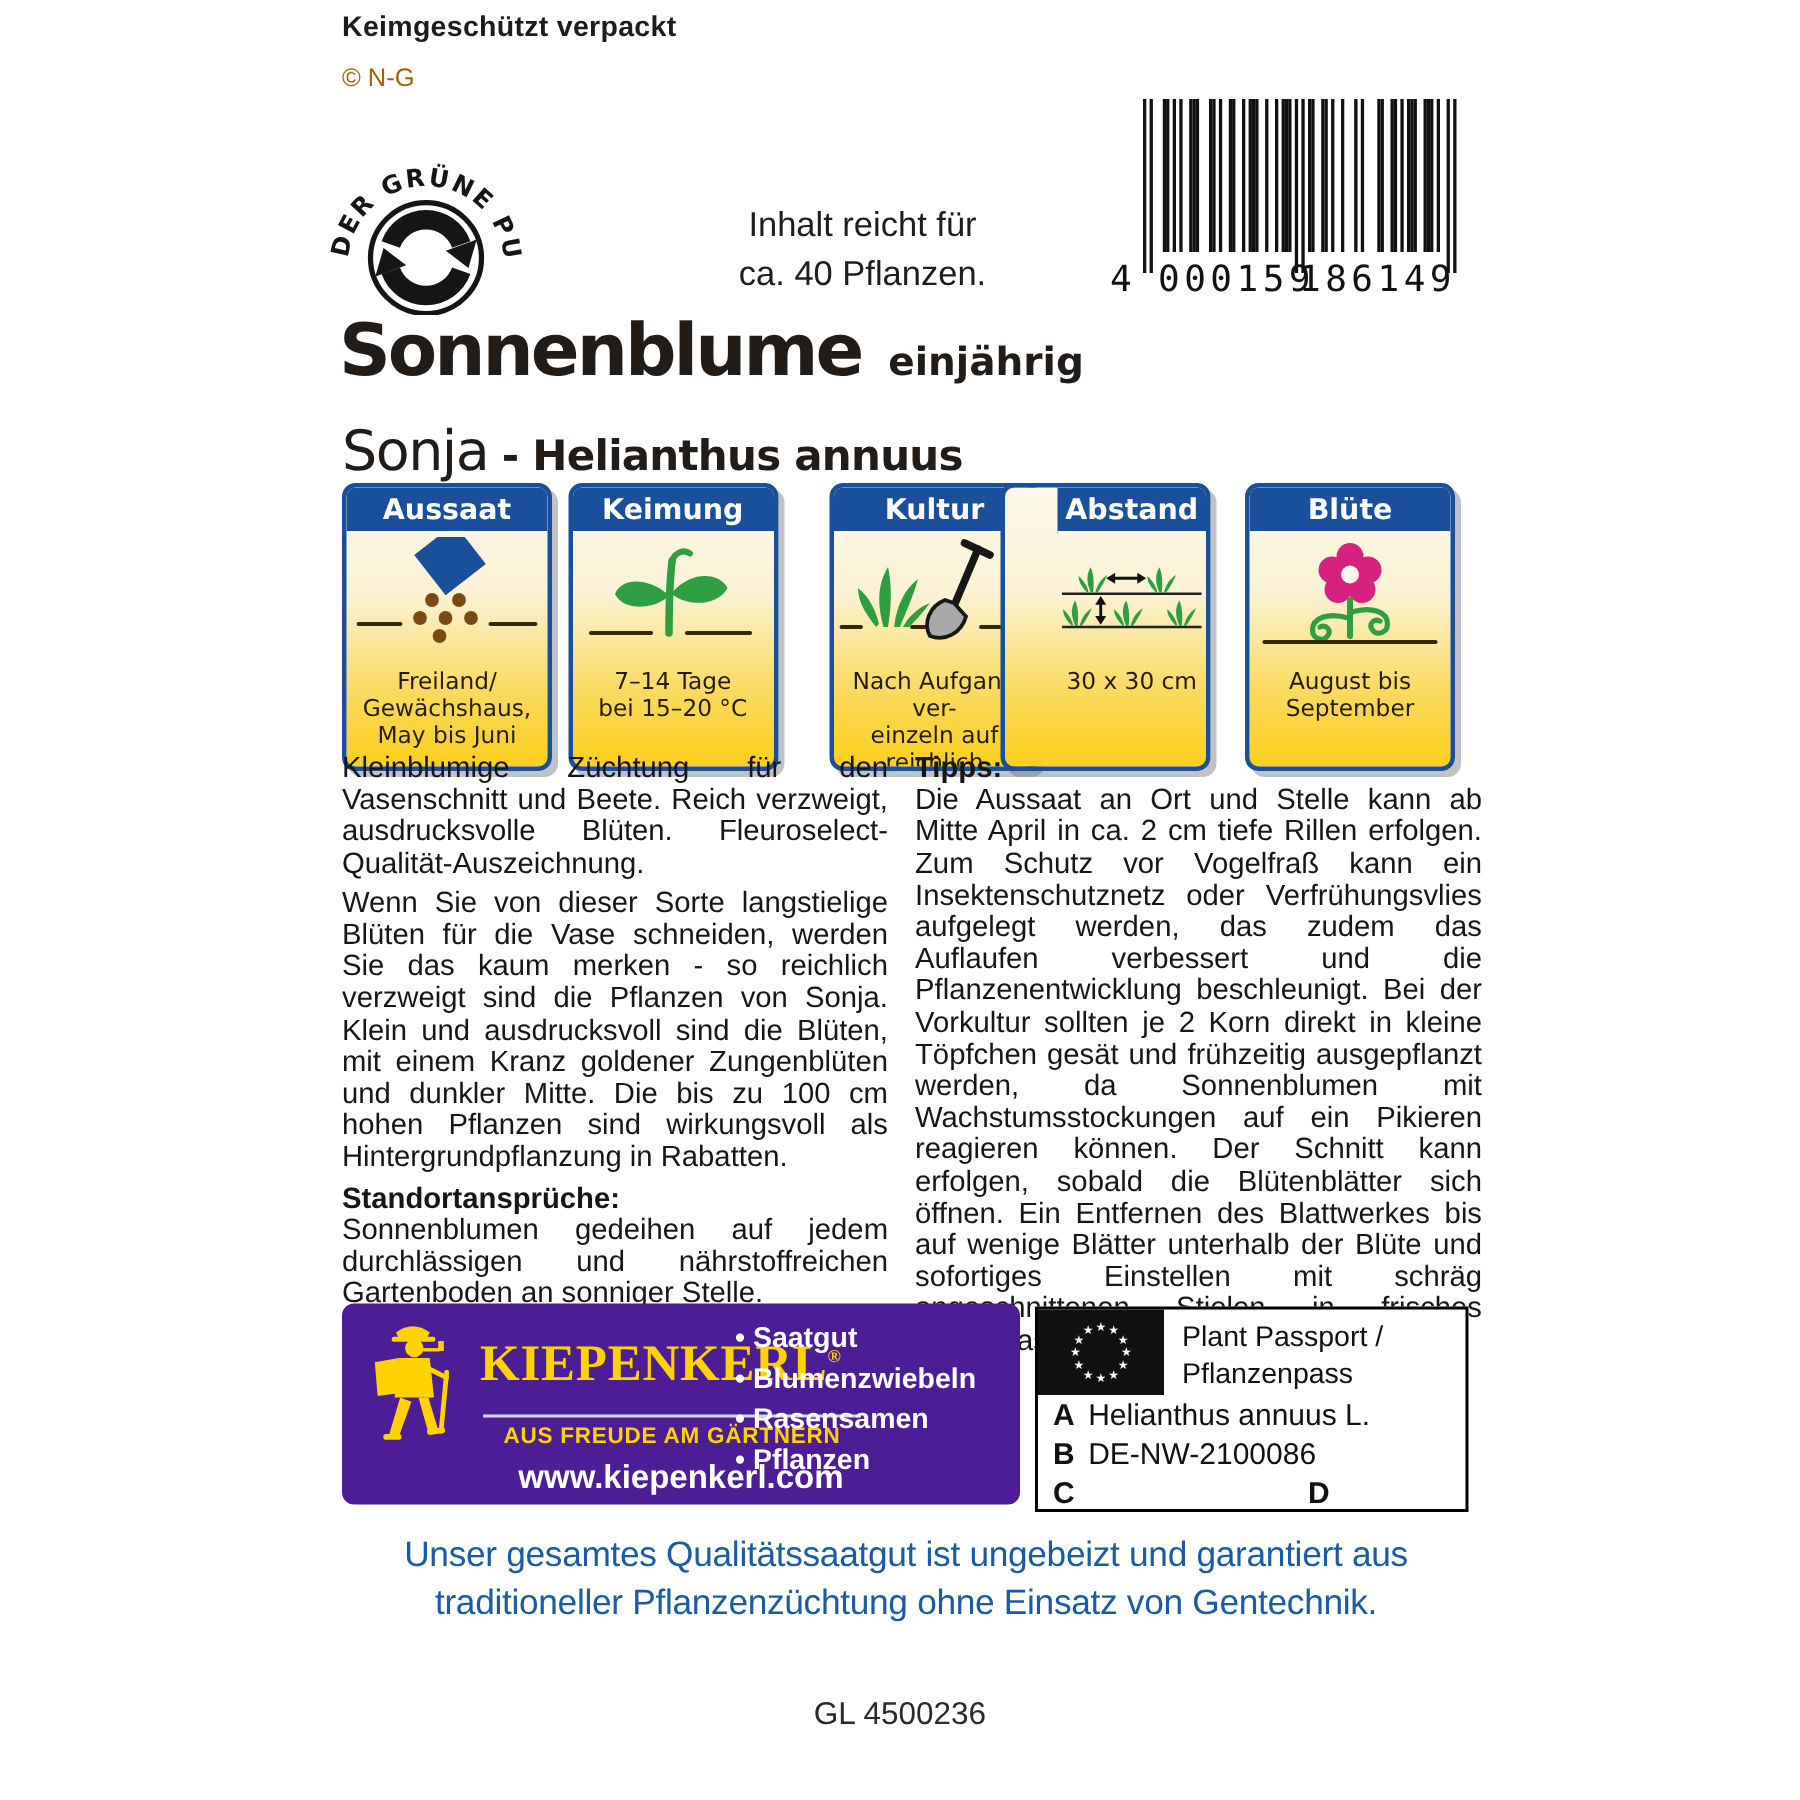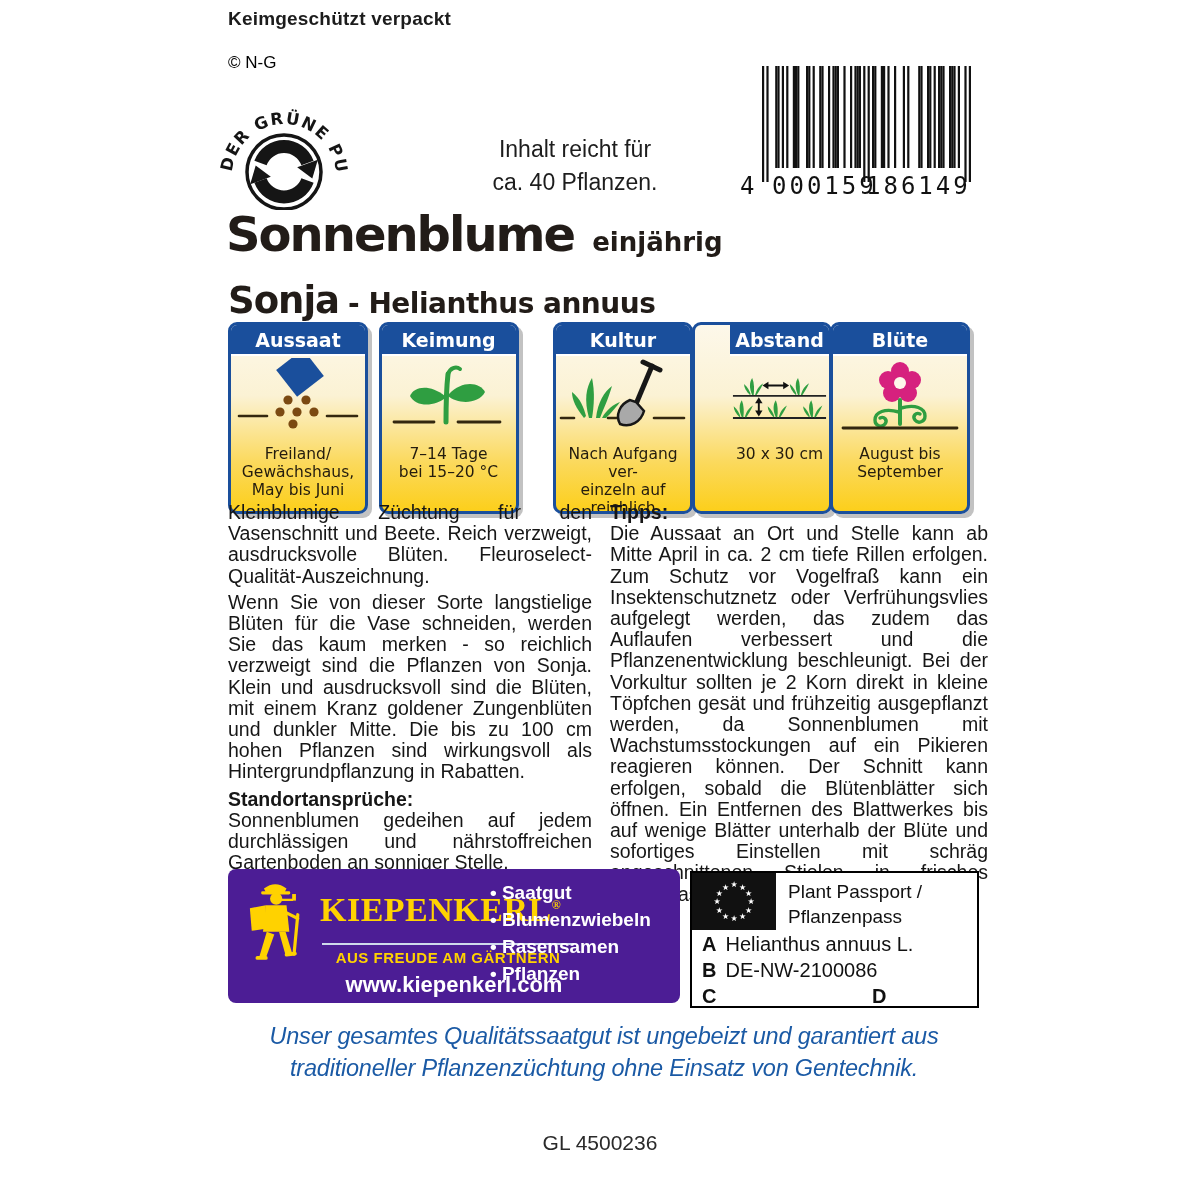--- a/index.html
+++ b/index.html
@@ -1,50 +1,50 @@
 <!DOCTYPE html>
 <html><head>
 <meta charset="utf-8">
 <style>
   html,body{margin:0;padding:0;background:#ffffff;}
   .sheet{position:relative;width:1200px;height:1200px;background:#fff;overflow:hidden;
          font-family:"Liberation Sans",sans-serif;color:#1c1c1c;}
 
   .top-note{position:absolute;left:228px;top:8px;font-size:19px;font-weight:bold;letter-spacing:.2px;}
-  .copyright{position:absolute;left:228px;top:53px;font-size:17px;color:#000000;}
+  .copyright{position:absolute;left:228px;top:42px;font-size:17px;color:#a16207;}
 
   .green-dot{position:absolute;left:220px;top:82px;width:128px;height:128px;}
   .content-note{position:absolute;left:455px;top:133px;width:240px;text-align:center;
                 font-size:23px;line-height:1.42;color:#1d1d1d;white-space:pre-line;}
 
   .barcode{position:absolute;left:740px;top:66px;width:234px;height:136px;}
   .barcode svg{position:absolute;left:22px;top:0;}
   .bc-num{position:absolute;bottom:2px;font-size:24px;color:#111;font-family:"DejaVu Sans Mono","Liberation Mono",monospace;}
   .bc-lead{left:0px;}
   .bc-left{left:32px;width:88px;text-align:center;letter-spacing:3px;}
   .bc-right{left:126px;width:88px;text-align:center;letter-spacing:3px;}
 
   .title-row{position:absolute;left:226px;top:206px;display:flex;align-items:baseline;gap:18px;
              font-family:"DejaVu Sans","Liberation Sans",sans-serif;color:#221c18;}
   .title-main{font-size:48px;font-weight:bold;letter-spacing:-2px;}
   .title-suffix{font-size:26px;font-weight:bold;}
   .subtitle-row{position:absolute;left:228px;top:279px;display:flex;align-items:baseline;gap:9px;
                 font-family:"DejaVu Sans","Liberation Sans",sans-serif;color:#221c18;}
-  .variety{font-size:37px;font-weight:bold;letter-spacing:-1px;}
+  .variety{font-size:37px;font-weight:normal;letter-spacing:-1px;}
   .botanical{font-size:28px;font-weight:bold;letter-spacing:-.5px;}
 
   .ibox{position:absolute;top:322px;width:140px;height:192px;border:3px solid #1a4f9c;border-radius:9px;
         background:linear-gradient(180deg,#fdf8ea 0%,#fbf2d4 38%,#fbd95c 74%,#fccf1b 100%);
         box-shadow:4px 4px 0 rgba(120,120,120,.45);box-sizing:border-box;overflow:hidden;}
   .ibox-h{height:29px;background:#1a4f9c;border-bottom:2px solid #fff;display:flex;align-items:center;justify-content:center;
           color:#fff;font-weight:bold;font-size:19px;font-family:"DejaVu Sans","Liberation Sans",sans-serif;}
   .ibox-icon{height:88px;display:flex;align-items:flex-end;justify-content:center;}
   .ibox-cap{text-align:center;font-size:15.5px;line-height:1.16;color:#241c0e;white-space:pre-line;
             font-family:"DejaVu Sans","Liberation Sans",sans-serif;padding-top:2px;}
-  .bx1{left:228px;} .bx2{left:378.5px;} .bx3{left:553px;} .bx4{left:692px;padding-left:35px;} .bx5{left:830px;}
+  .bx1{left:228px;} .bx2{left:378.5px;} .bx3{left:553px;} .bx4{left:667px;padding-left:35px;} .bx5{left:830px;}
 
   .col{position:absolute;top:502px;font-size:19.5px;line-height:21.2px;text-align:justify;color:#161616;}
   .col-left{left:228px;width:364px;}
   .col-right{left:610px;width:378px;}
   .col p{margin:0 0 5px 0;}
   .col .h{font-weight:bold;margin:6px 0 0 0;}
 
   .brand{position:absolute;left:228px;top:869px;width:452px;height:134px;background:#4c1d95;border-radius:8px;}
   .brand-figure{position:absolute;left:12px;top:10px;}
   .brand-word{position:absolute;left:92px;top:22px;font-family:"Liberation Serif",serif;font-weight:bold;
@@ -61,21 +61,21 @@
   .passport{position:absolute;left:690px;top:871px;width:289px;height:137px;border:2px solid #000;
             box-sizing:border-box;background:#fff;}
   .pp-flag{position:absolute;left:0;top:0;width:84px;height:57px;background:#111;}
   .pp-title{position:absolute;left:96px;top:7px;font-size:19px;line-height:1.3;color:#111;white-space:pre-line;}
   .pp-row{position:absolute;left:10px;font-size:20px;color:#111;}
   .pp-key{font-weight:bold;margin-right:9px;}
   .pp-a{top:60px;} .pp-b{top:86px;} .pp-cd{top:112px;}
   .pp-d{position:absolute;left:170px;top:0;}
 
   .statement{position:absolute;left:228px;top:1021px;width:752px;text-align:center;color:#1b5aa5;
-             font-size:23.5px;line-height:1.35;white-space:pre-line;letter-spacing:-.2px;font-style:italic;}
+             font-size:23.5px;line-height:1.35;white-space:pre-line;letter-spacing:-.2px;}
   .gl-code{position:absolute;left:0;top:1131px;width:1200px;text-align:center;font-size:21px;color:#2a2a2a;}
 </style>
 </head>
 <body>
 
 <div class="sheet">
 
   <div class="top-note">Keimgeschützt verpackt</div>
   <div class="copyright">© N-G</div>
 

